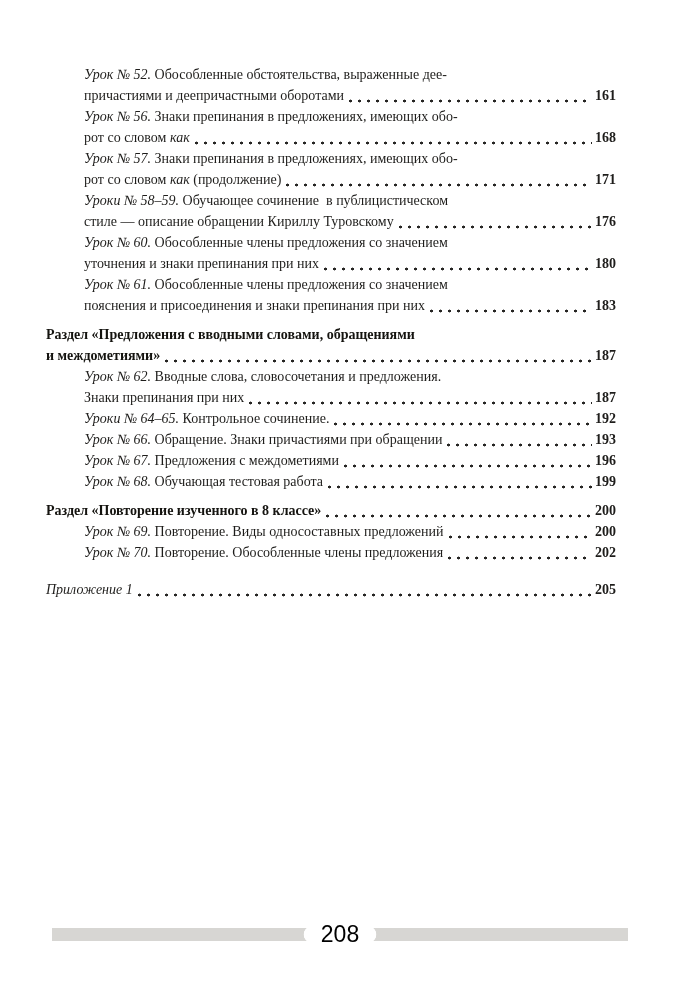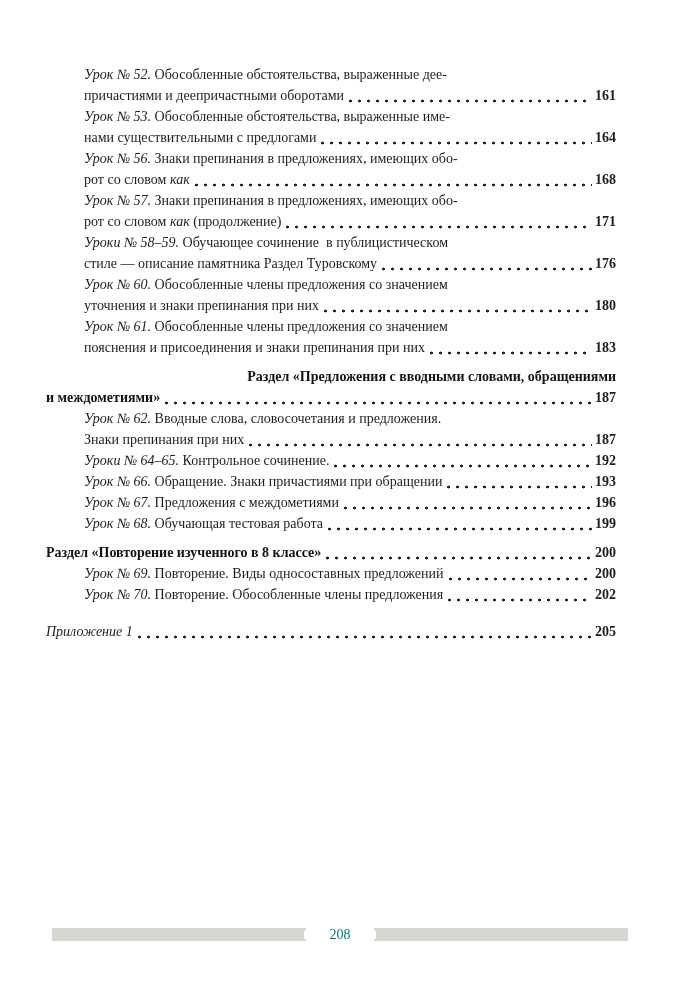--- a/index.html
+++ b/index.html
@@ -13,21 +13,21 @@
   }
   .toc {
     position: absolute;
     left: 46px; top: 64px;
     width: 570px;
     font-size: 14px;
     line-height: 21px;
   }
   .entry { margin: 0; }
   .entry.lesson { padding-left: 38px; }
-  .entry.section { font-weight: bold; color: #14130f; margin-top: 8px; text-align: right; }
+  .entry.section { font-weight: bold; color: #14130f; margin-top: 8px; }
   .entry.appendix { font-style: italic; margin-top: 16px; }
   .line { white-space: nowrap; }
   .line-text span { white-space: pre; }
   .line.last { display: flex; }
   .line-text { flex: 0 0 auto; }
   .it { font-style: italic; }
   .leader {
     flex: 1 1 auto;
     min-width: 8px;
     margin: 0 3px 0 2px;
@@ -43,44 +43,36 @@
     display: flex;
     align-items: center;
   }
   .folio-bar { flex: 1 1 auto; height: 13px; }
   .folio-bar.left  { background: radial-gradient(circle at right center, rgba(0,0,0,0) 8px, #d7d6d3 8.6px); }
   .folio-bar.right { background: radial-gradient(circle at left center,  rgba(0,0,0,0) 8px, #d7d6d3 8.6px); }
   .folio-num {
     flex: 0 0 auto;
     width: 56px;
     text-align: center;
-    font-family: Liberation Serif, serif;
-    font-size: 14px;
+    font-family: Liberation Sans, sans-serif;
+    font-size: 23px;
     line-height: 13px;
-    color: #0f766e;
+    color: #000000;
   }
 </style>
 </head>
 <body>
 
 <main class="toc">
     <div class="entry lesson">
       <div class="line"><span class="line-text"><span class="it">Урок № 52.</span><span> Обособленные обстоятельства, выраженные дее-</span></span></div>
       <div class="line last">
         <span class="line-text"><span>причастиями и деепричастными оборотами</span></span>
         <span class="leader"></span>
         <span class="pnum">161</span>
-      </div>
-    </div>
-    <div class="entry lesson">
-      <div class="line"><span class="line-text"><span class="it">Урок № 53.</span><span> Обособленные обстоятельства, выраженные име-</span></span></div>
-      <div class="line last">
-        <span class="line-text"><span>нами существительными с предлогами</span></span>
-        <span class="leader"></span>
-        <span class="pnum">164</span>
       </div>
     </div>
     <div class="entry lesson">
       <div class="line"><span class="line-text"><span class="it">Урок № 56.</span><span> Знаки препинания в предложениях, имеющих обо-</span></span></div>
       <div class="line last">
         <span class="line-text"><span>рот со словом </span><span class="it">как</span></span>
         <span class="leader"></span>
         <span class="pnum">168</span>
       </div>
     </div>
@@ -88,21 +80,21 @@
       <div class="line"><span class="line-text"><span class="it">Урок № 57.</span><span> Знаки препинания в предложениях, имеющих обо-</span></span></div>
       <div class="line last">
         <span class="line-text"><span>рот со словом </span><span class="it">как</span><span> (продолжение)</span></span>
         <span class="leader"></span>
         <span class="pnum">171</span>
       </div>
     </div>
     <div class="entry lesson">
       <div class="line"><span class="line-text"><span class="it">Уроки № 58–59.</span><span> Обучающее сочинение  в публицистическом</span></span></div>
       <div class="line last">
-        <span class="line-text"><span>стиле — описание памятника Раздел Туровскому</span></span>
+        <span class="line-text"><span>стиле — описание обращении Кириллу Туровскому</span></span>
         <span class="leader"></span>
         <span class="pnum">176</span>
       </div>
     </div>
     <div class="entry lesson">
       <div class="line"><span class="line-text"><span class="it">Урок № 60.</span><span> Обособленные члены предложения со значением</span></span></div>
       <div class="line last">
         <span class="line-text"><span>уточнения и знаки препинания при них</span></span>
         <span class="leader"></span>
         <span class="pnum">180</span>

